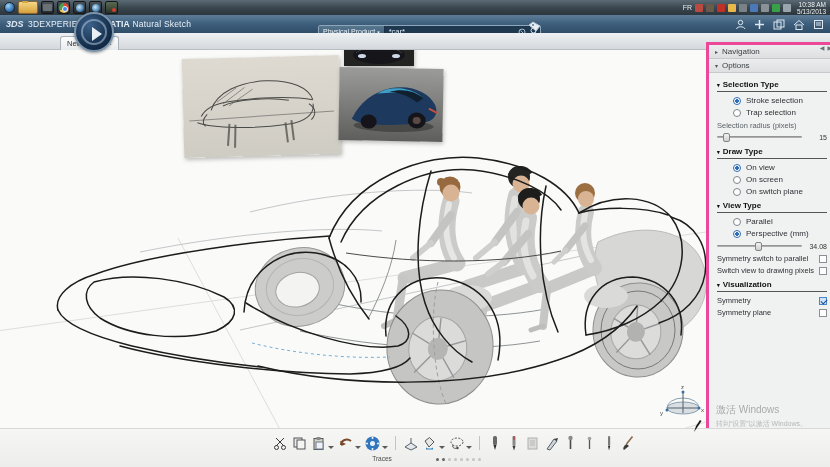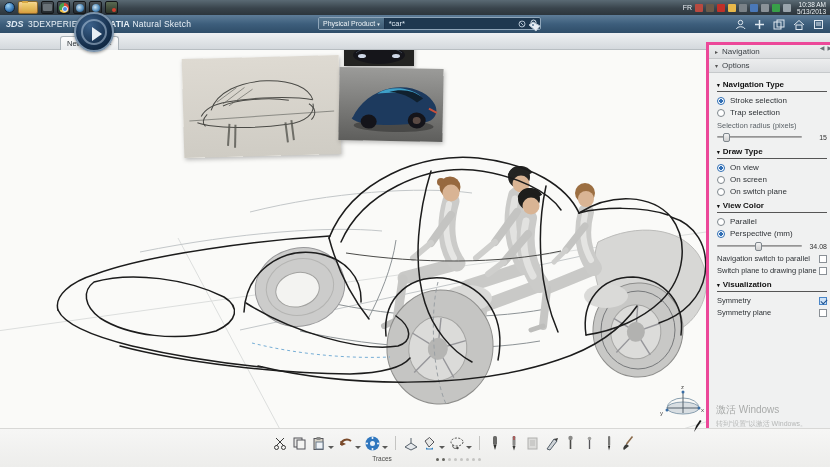--- a/index.html
+++ b/index.html
@@ -29,21 +29,21 @@
   .tray { margin-left:auto; display:flex; align-items:center; gap:3px; color:#e8edf2; font-size:7px; }
   .trayicon { width:8px; height:8px; border-radius:1px; }
   .clock { text-align:right; line-height:7px; font-size:6.5px; color:#eef3f6; margin-left:3px; }
 
   
   .titlebar { top:15px; height:18px; background:linear-gradient(#5e7d98,#3d5e7c 50%,#2f4d68);
               display:flex; align-items:center; color:#eaf1f7; padding:0 6px; }
   .ds-logo { font-size:9px; font-style:italic; font-weight:bold; color:#dfe9f2; width:22px; }
   .app-title { font-size:8.5px; letter-spacing:.2px; white-space:nowrap; }
   .app-title b { font-weight:bold; }
-  .searchwrap { position:absolute; left:318px; top:2px; width:223px; height:13px; display:flex;
+  .searchwrap { position:absolute; left:318px; top:10px; width:223px; height:13px; display:flex;
                 background:#1e3850; border:1px solid #8fa6ba; border-radius:2px; align-items:center; }
   .scope { background:linear-gradient(#57778f,#3c5a73); color:#eef4f8; font-size:7px; height:100%;
            display:flex; align-items:center; padding:0 4px; gap:2px; border-right:1px solid #1a3048; white-space:nowrap; }
   .query { flex:1; color:#dce8f2; font-size:7.5px; padding:0 4px; white-space:nowrap; }
   .sicon { width:12px; display:flex; align-items:center; justify-content:center; }
   .tagicon { position:absolute; left:528px; top:3px; }
   .tb-actions { margin-left:auto; display:flex; gap:8px; align-items:center; }
 
   
   .tabbar { top:33px; height:17px; background:linear-gradient(#eef0f2,#d4d9dd); border-bottom:1px solid #b8bec2; }
@@ -62,21 +62,21 @@
   .rightpanel { position:absolute; left:706px; top:42px; width:132px; height:395px; z-index:6;
                 background:#f0f1f1; border:3px solid #ec4899; font-size:8px; color:#2e3236; }
   .pager { position:absolute; right:3px; top:-1px; font-size:6px; color:#6a7076; display:flex; gap:3px; }
   .phead { background:linear-gradient(#ecedee,#dddfe1); border-bottom:1px solid #c6c9cb; padding:2px 6px;
            font-size:8px; color:#3a3f44; display:flex; gap:4px; align-items:center; }
   .phead .g { font-size:6px; color:#555; }
   .pbody { padding:2px 8px 4px 8px; }
   .subhead { font-weight:bold; font-size:8px; color:#111; display:flex; gap:3px; align-items:center; margin-top:5px; }
   .subhead .g { font-size:5.5px; }
   .rule { border:none; border-top:1px solid #555; margin:2px 0 4px 0; }
-  .rowline { display:flex; align-items:center; gap:5px; margin:3px 0; }
+  .rowline { display:flex; align-items:center; gap:5px; margin:3px 16px; }
   .radio { width:8px; height:8px; border-radius:50%; border:1px solid #7e868c; background:#fff; flex:none; }
   .radio.sel { border-color:#2f6eb5; background:radial-gradient(circle, #2f6eb5 0 40%, #fff 45%); }
   .chk { width:8px; height:8px; border:1px solid #8a9096; background:#fff; flex:none; margin-left:auto; }
   .chk.on { background:#cfe3f7; border-color:#4a86c8; position:relative; }
   .chk.on:before { content:""; position:absolute; left:1px; top:1px; width:5px; height:3px;
                    border-left:1.5px solid #1d4f8c; border-bottom:1.5px solid #1d4f8c; transform:rotate(-45deg); }
   .mutetext { color:#5c6368; font-size:7.5px; margin-top:4px; }
   .slider { position:relative; height:10px; margin:2px 0 1px 0; display:flex; align-items:center; }
   .track { height:2px; background:linear-gradient(#888,#bbb); flex:1; border-radius:1px; }
   .thumb { position:absolute; top:1px; width:7px; height:9px; background:linear-gradient(#f2f2f2,#cfcfcf);
@@ -415,21 +415,21 @@
 
 
   <div class="phead">
     <span class="g">▾</span>
     <span>Options</span>
   </div>
 
   <div class="pbody">
     <div class="subhead">
       <span class="g">▾</span>
-      <span>Navigation Type</span>
+      <span>Selection Type</span>
     </div>
     <hr class="rule">
     <div class="rowline">
       <span class="radio sel"></span>
       <span>Stroke selection</span>
     </div>
     <div class="rowline">
       <span class="radio"></span>
       <span>Trap selection</span>
     </div>
@@ -453,42 +453,42 @@
       <span class="radio"></span>
       <span>On screen</span>
     </div>
     <div class="rowline">
       <span class="radio"></span>
       <span>On switch plane</span>
     </div>
 
     <div class="subhead">
       <span class="g">▾</span>
-      <span>View Color</span>
+      <span>View Type</span>
     </div>
     <hr class="rule">
     <div class="rowline">
       <span class="radio"></span>
       <span>Parallel</span>
     </div>
     <div class="rowline">
       <span class="radio sel"></span>
       <span>Perspective (mm)</span>
     </div>
     <div class="slider">
       <div class="track"></div>
       <div class="thumb" style="left:38px;"></div>
       <div class="sliderval">34.08</div>
     </div>
     <div class="checkrow">
-      <span>Navigation switch to parallel</span>
+      <span>Symmetry switch to parallel</span>
       <span class="chk"></span>
     </div>
     <div class="checkrow">
-      <span>Switch plane to drawing plane</span>
+      <span>Switch view to drawing pixels</span>
       <span class="chk"></span>
     </div>
 
     <div class="subhead">
       <span class="g">▾</span>
       <span>Visualization</span>
     </div>
     <hr class="rule">
     <div class="checkrow">
       <span>Symmetry</span>

